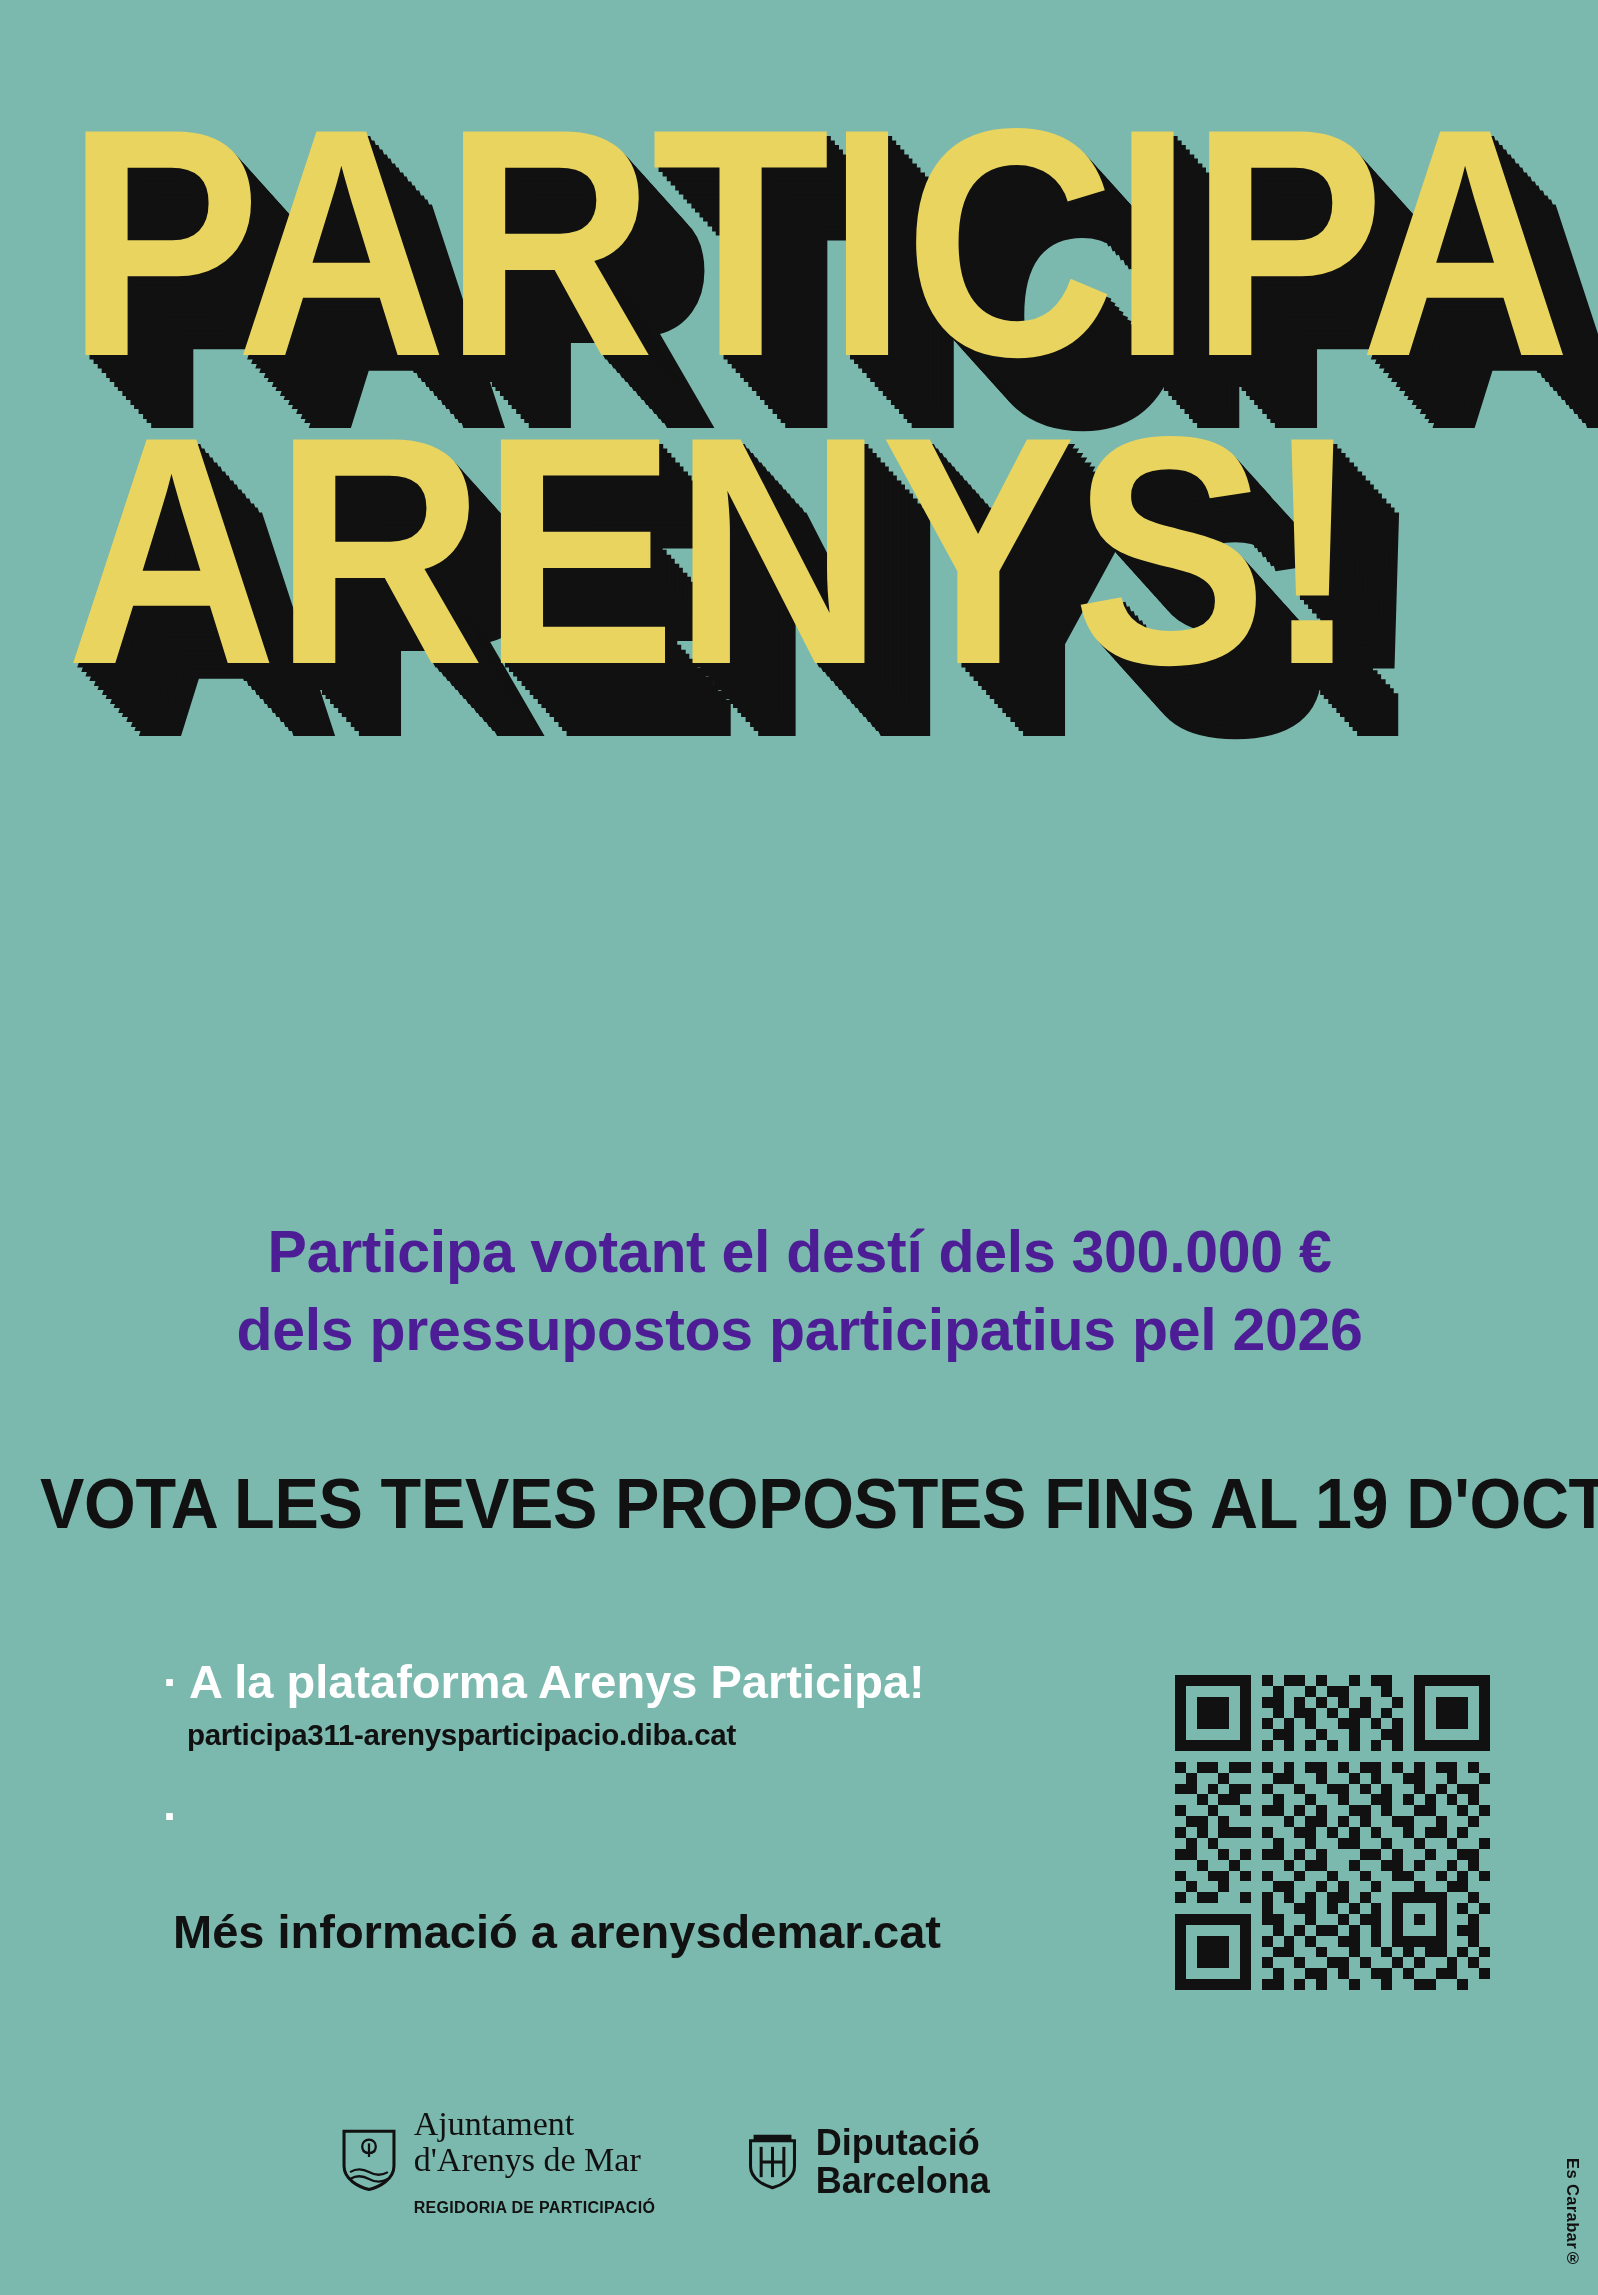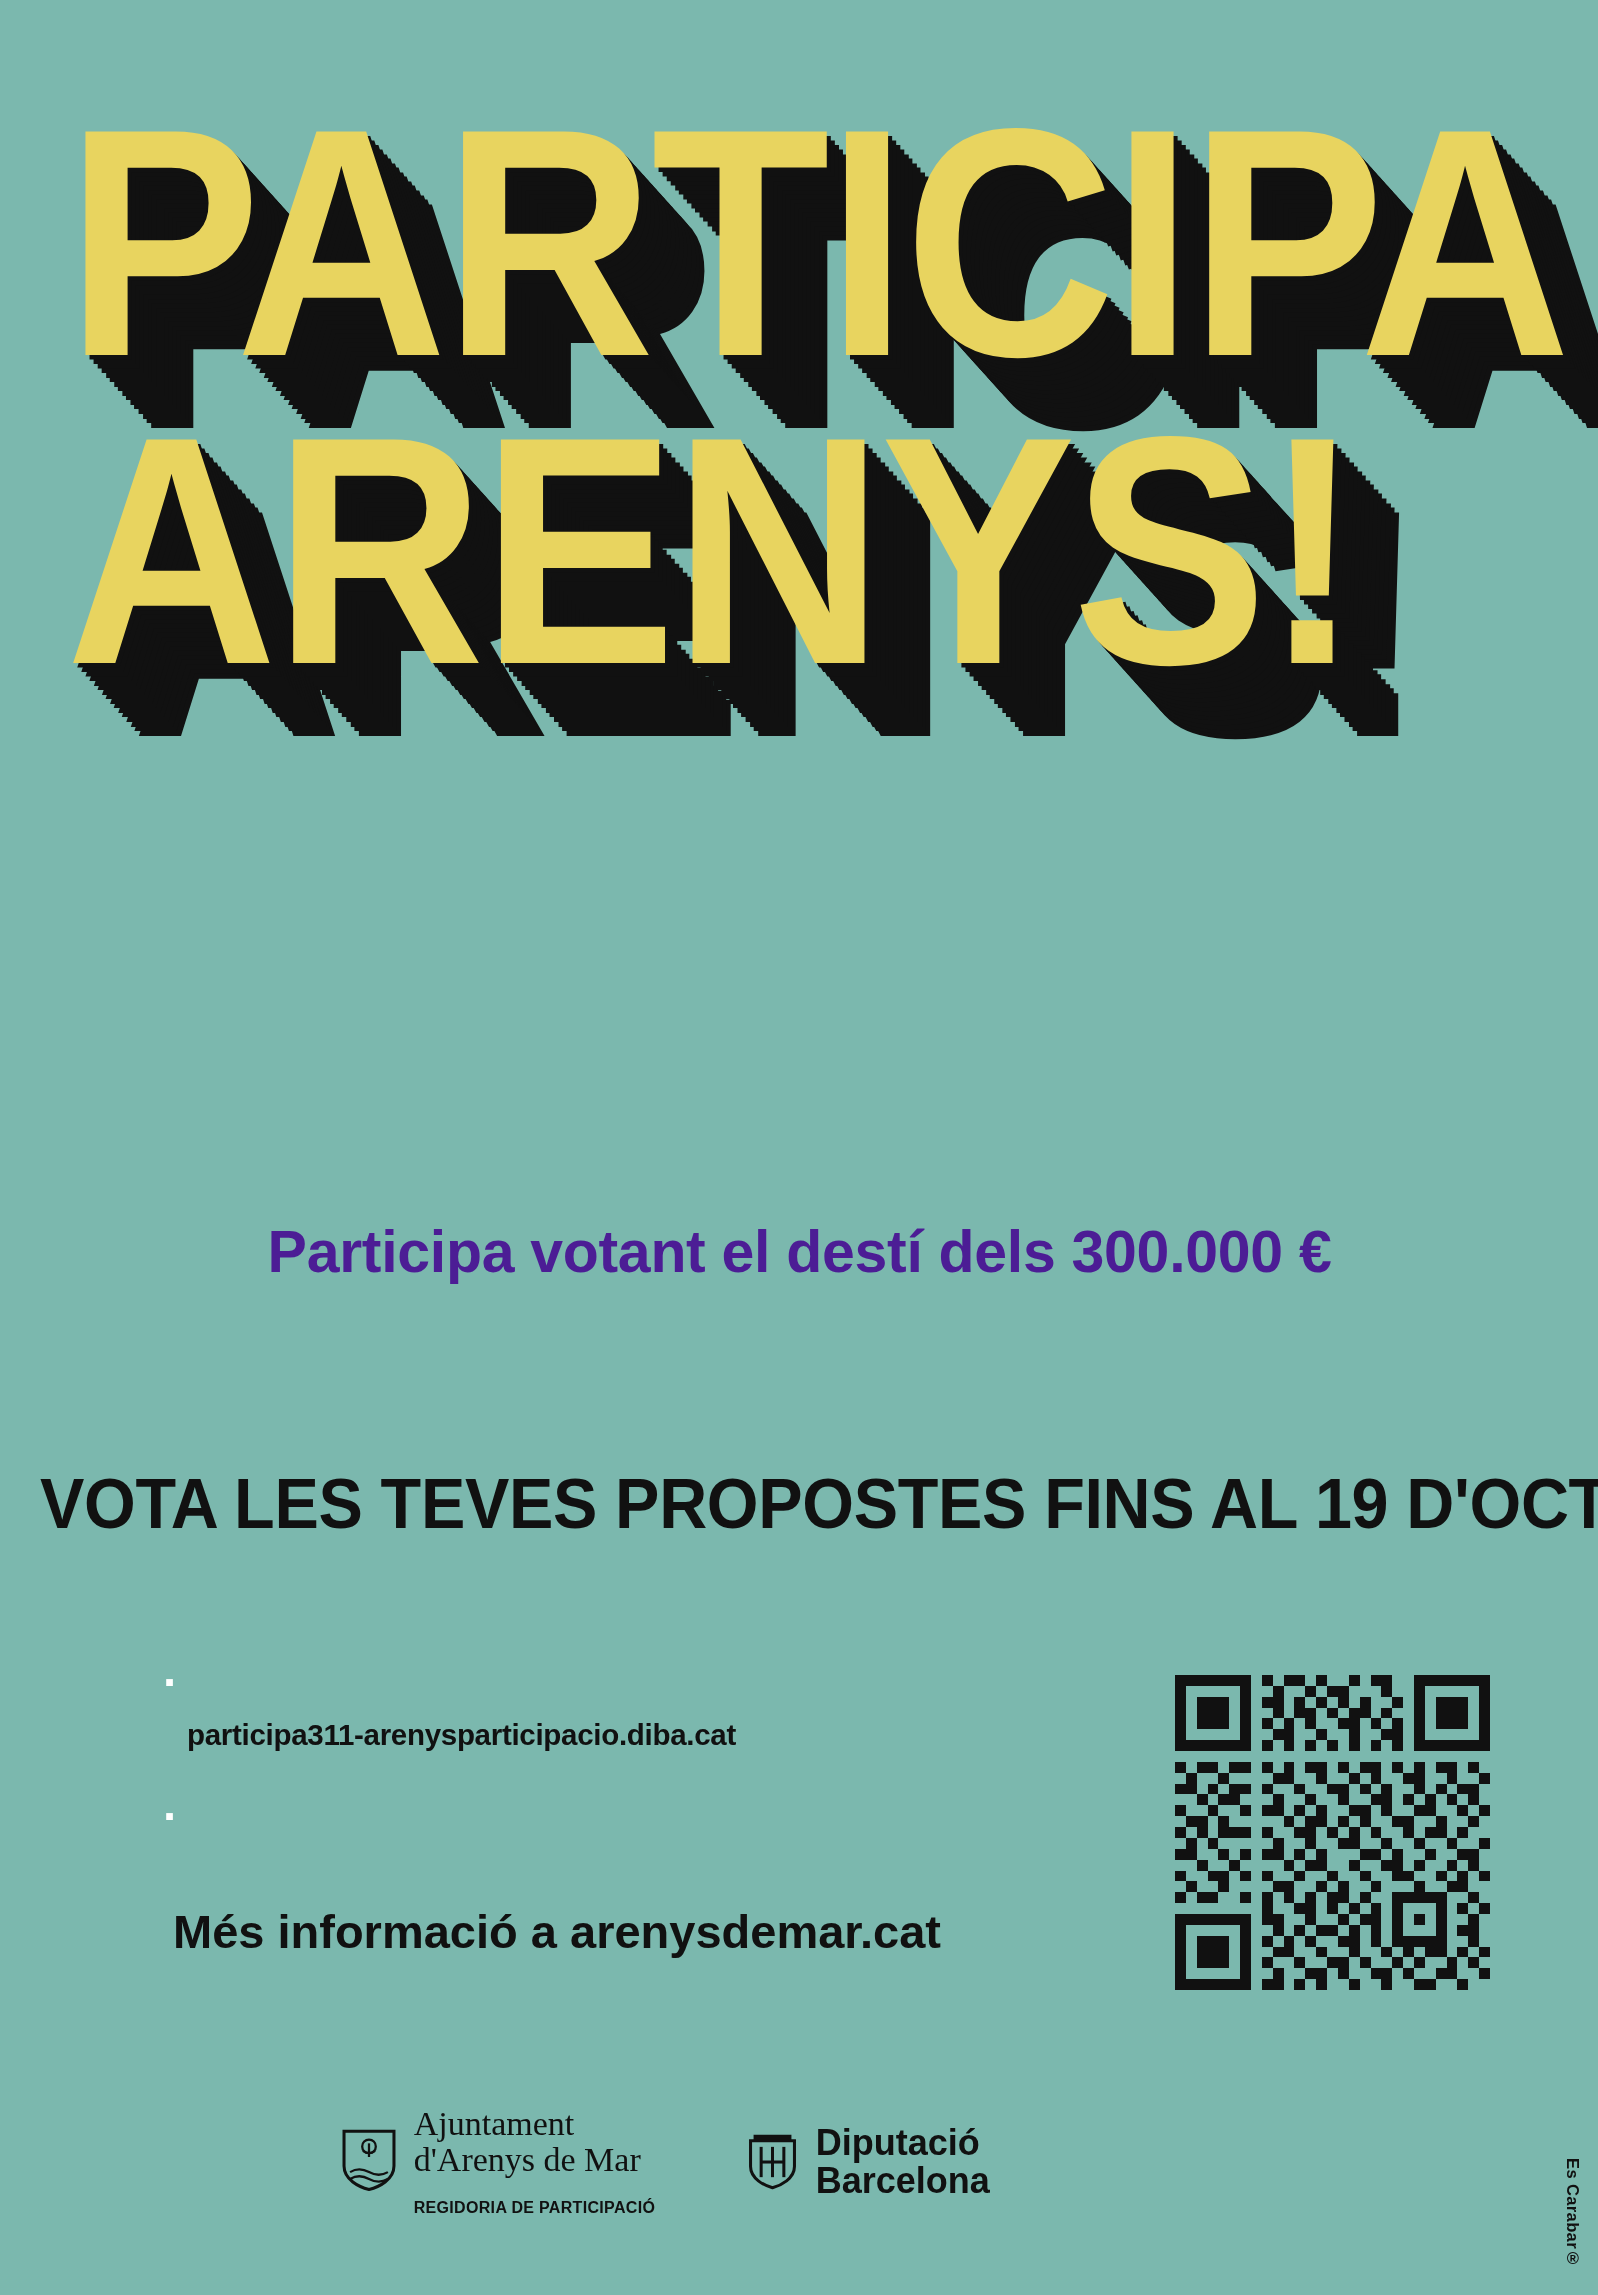--- a/index.html
+++ b/index.html
@@ -210,28 +210,30 @@
 
 <div class="poster">
 
   <div class="headline-block">
     <div class="headline l1">PARTICIPA</div>
     <div class="headline l2">ARENYS!</div>
   </div>
 
   <div class="subtitle">
     <div>Participa votant el destí dels 300.000 €</div>
+    <div>dels pressupostos participatius pel 2026</div>
   </div>
 
   <div class="cta">VOTA LES TEVES PROPOSTES FINS AL 19 D'OCTUBRE</div>
 
   <div class="info">
 
     <div class="info-row">
       <span class="bullet">·</span>
+      <span>A la plataforma Arenys Participa!</span>
     </div>
 
     <div class="info-url">participa311-arenysparticipacio.diba.cat</div>
 
     <div class="info-row second">
       <span class="bullet">·</span>
     </div>
 
     <div class="more-info">Més informació a arenysdemar.cat</div>
   </div>

